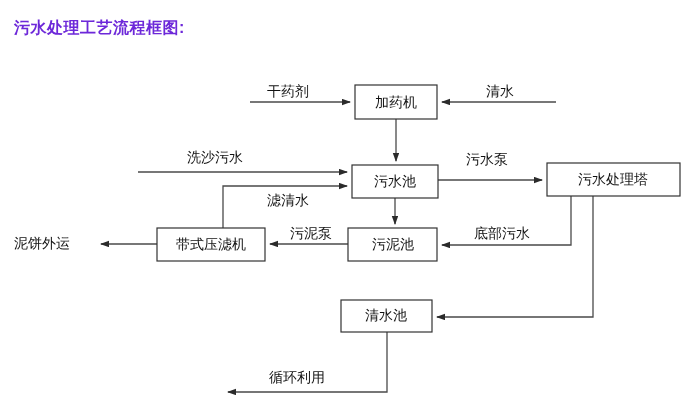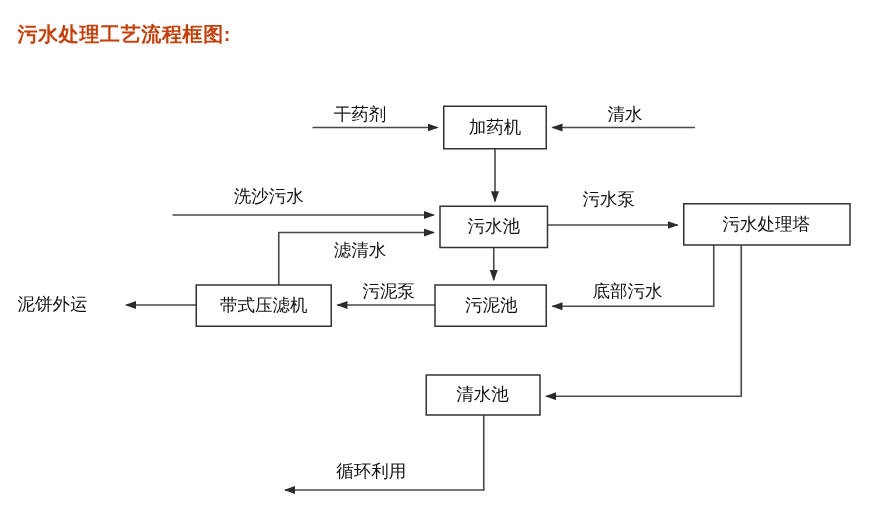--- a/index.html
+++ b/index.html
@@ -19,21 +19,21 @@
     width: 700px;
     height: 420px;
     background: #ffffff;
   }
   .page-title {
     position: absolute;
     left: 14px;
     top: 18px;
     font-size: 16px;
     font-weight: bold;
-    color: #c2410c;
+    color: #6d28d9;
     letter-spacing: 0.5px;
     white-space: nowrap;
   }
   svg.flow-canvas {
     position: absolute;
     left: 0;
     top: 0;
     width: 700px;
     height: 420px;
   }

